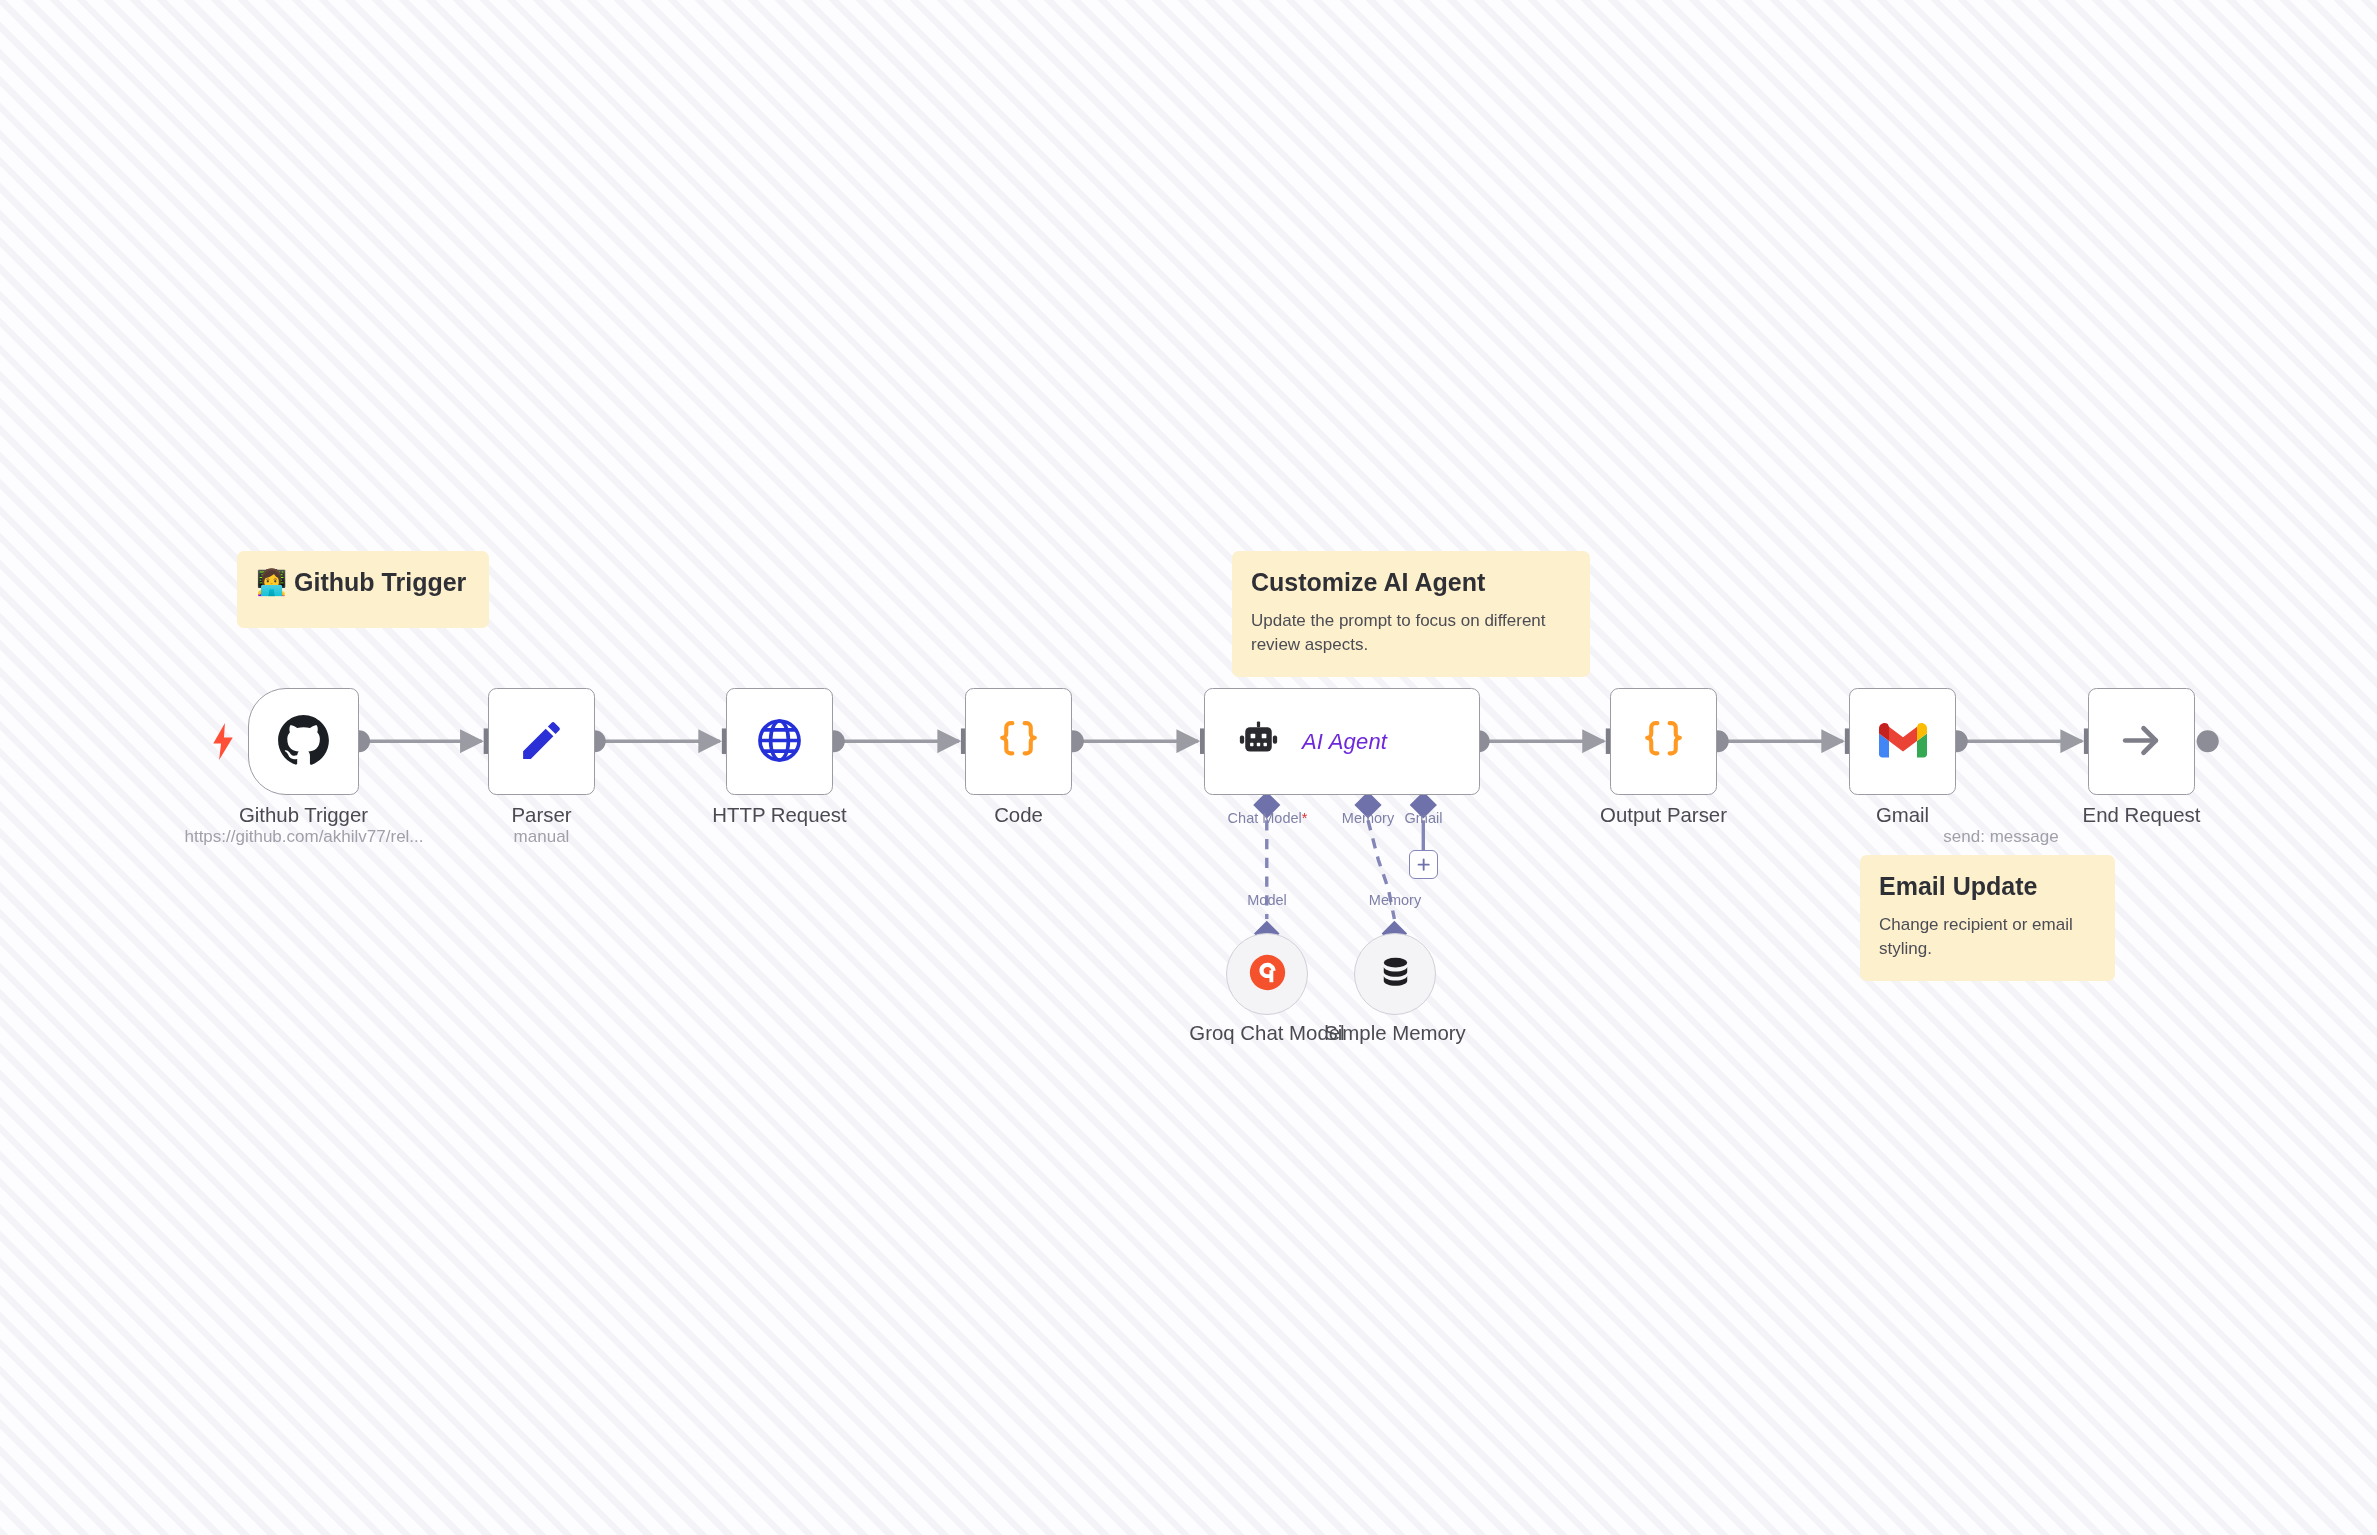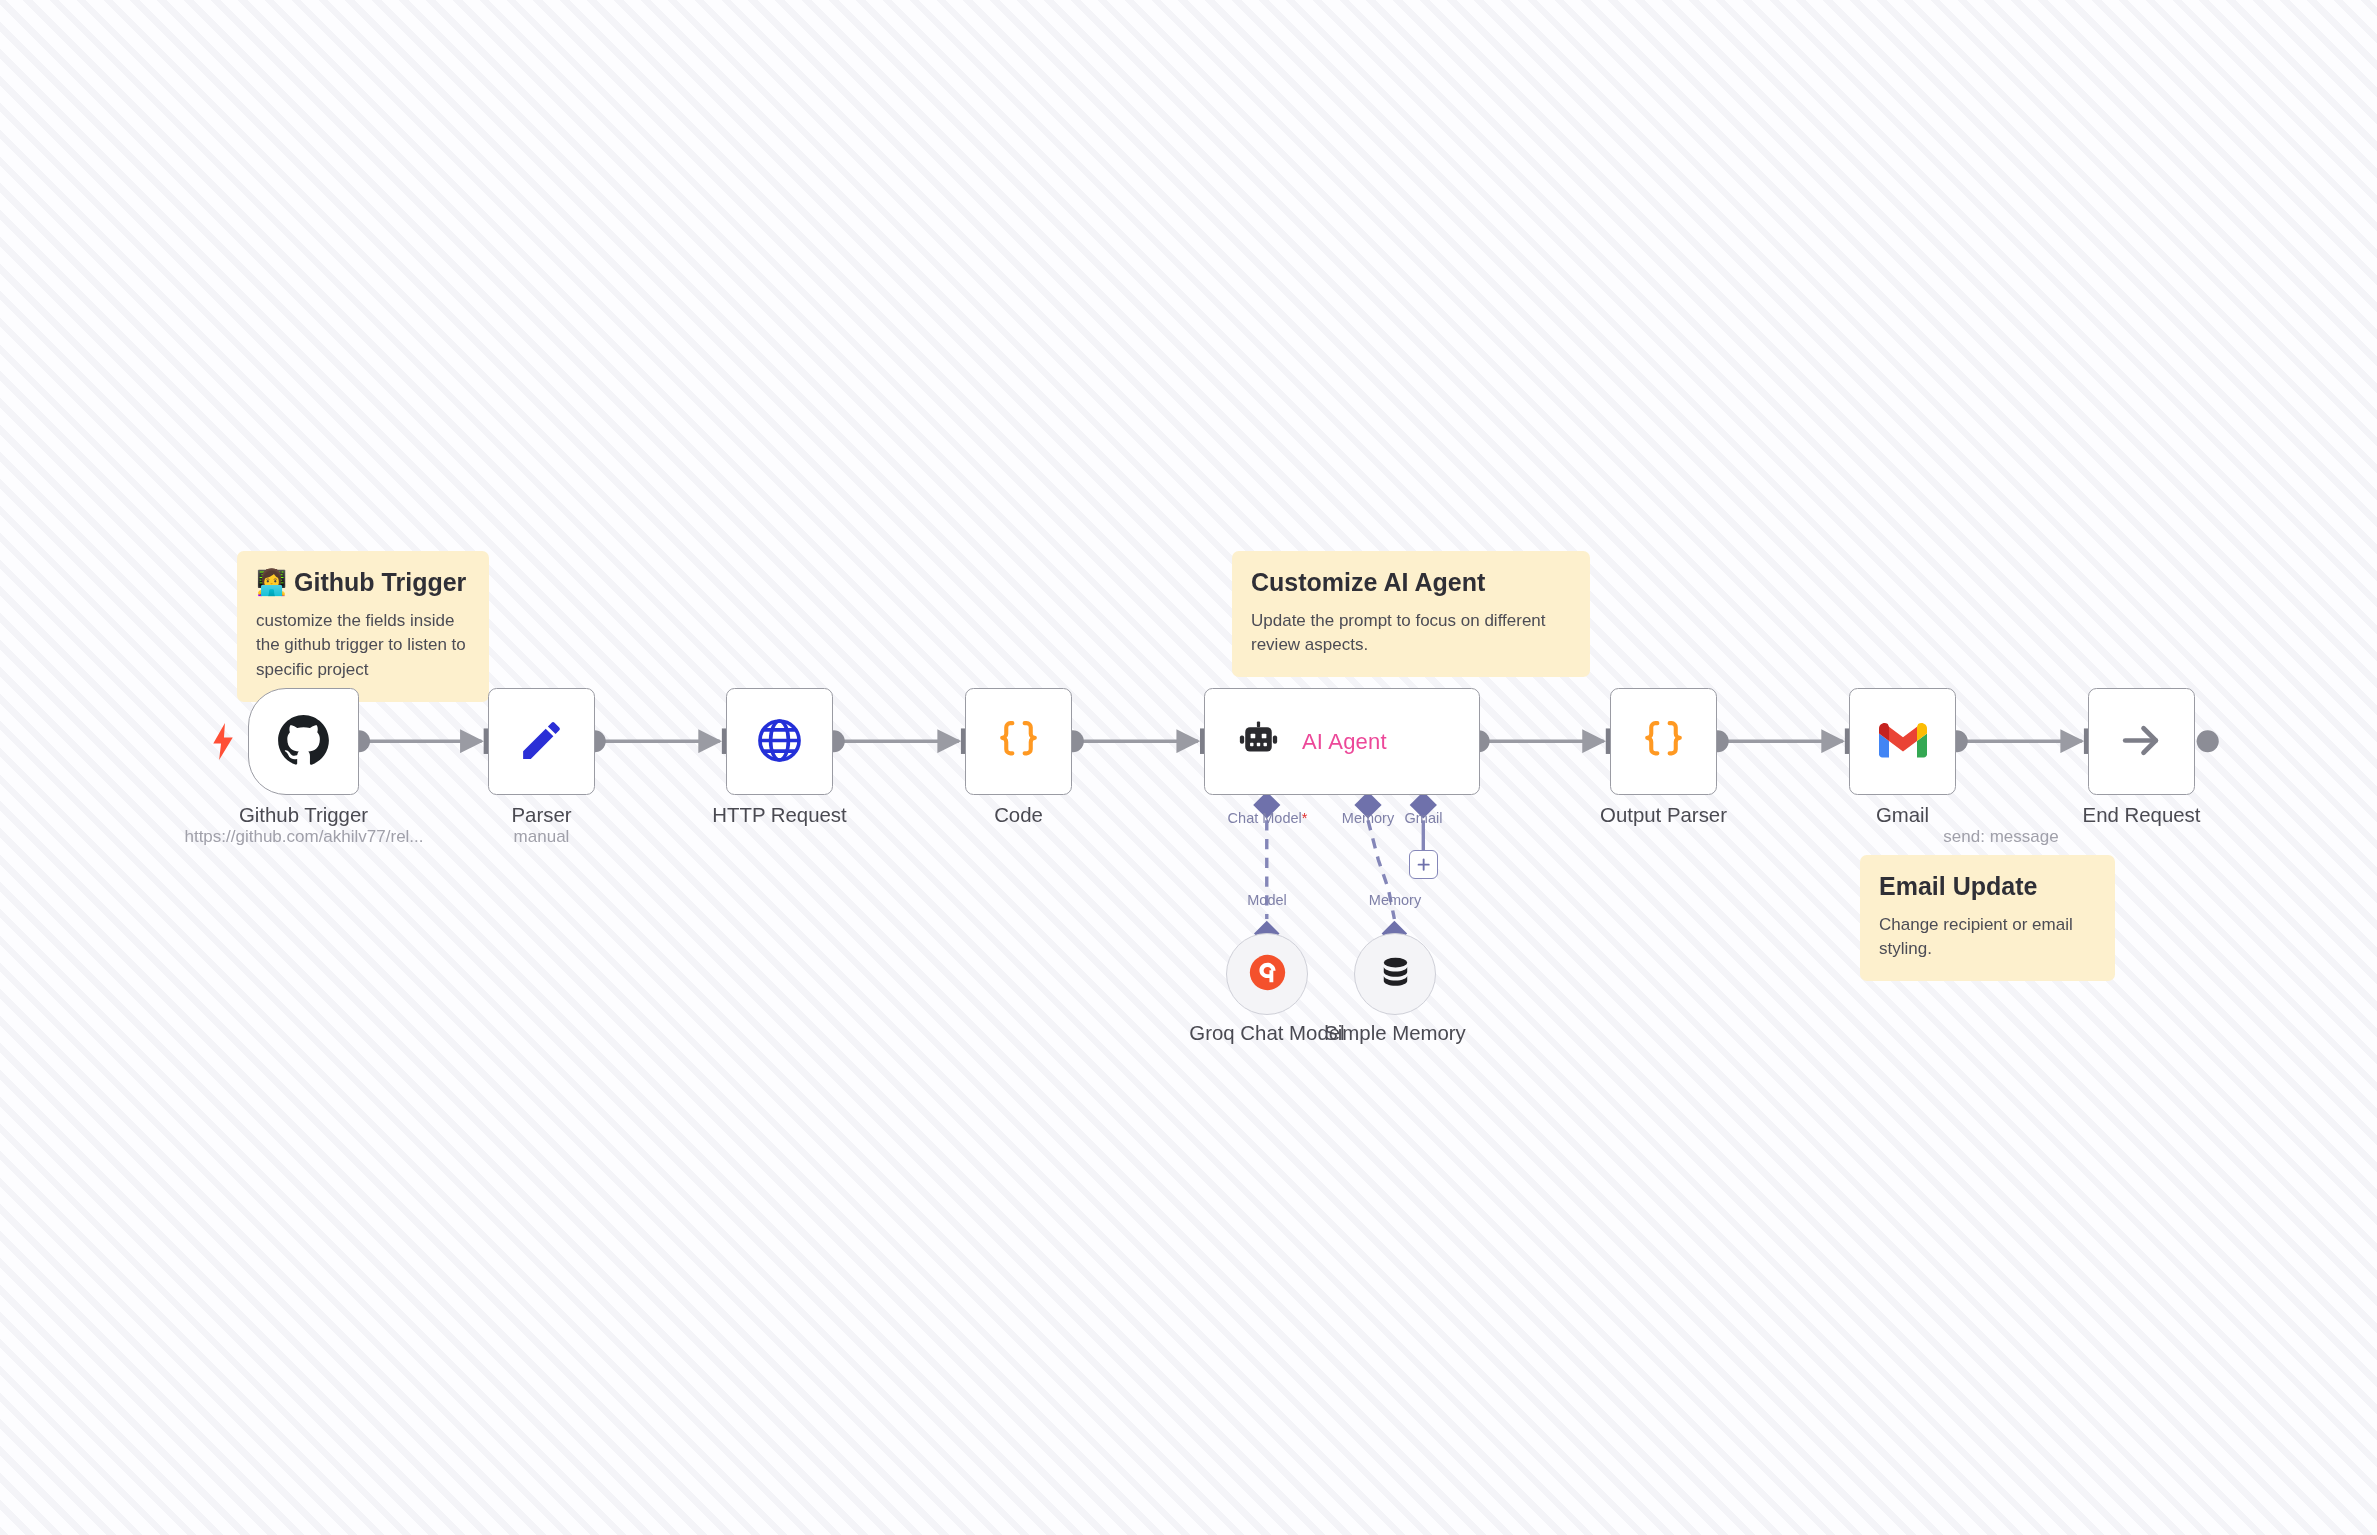--- a/index.html
+++ b/index.html
@@ -50,22 +50,23 @@
     border-top-left-radius: 38px;
     border-bottom-left-radius: 38px;
   }
   .node.wide {
     justify-content: flex-start;
     padding-left: 32px;
     gap: 22px;
   }
   .node-title-text {
     font-size: 22px;
-    color: #ec4899;
+    color: #6d28d9;
     letter-spacing: 0.2px;
+    font-style: italic;
   }
 
   
   .subnode {
     position: absolute;
     width: 82px;
     height: 82px;
     border-radius: 50%;
     background: #f4f4f7;
     border: 1.7px solid #cfd0d8;
@@ -209,21 +210,20 @@
     <g stroke="#8486b8" stroke-width="4" fill="none">
       <line x1="1673" y1="964" x2="1673" y2="1000"></line>
     </g>
   </svg>
 
   <div class="sticky" style="left:189px; top:551px; width:252px;">
     <div class="sticky-title">
       <span>👩‍💻</span>
       <span>Github Trigger</span>
     </div>
-    <div class="sticky-body">customize the fields inside the github trigger to listen to specific project</div>
   </div>
 
   <div class="sticky" style="left:1184px; top:551px; width:358px;">
     <div class="sticky-title">Customize AI Agent</div>
     <div class="sticky-body">Update the prompt to focus on different review aspects.</div>
   </div>
 
 
   <div class="sticky" style="left:1812px; top:855px; width:255px;">
     <div class="sticky-title">Email Update</div>

